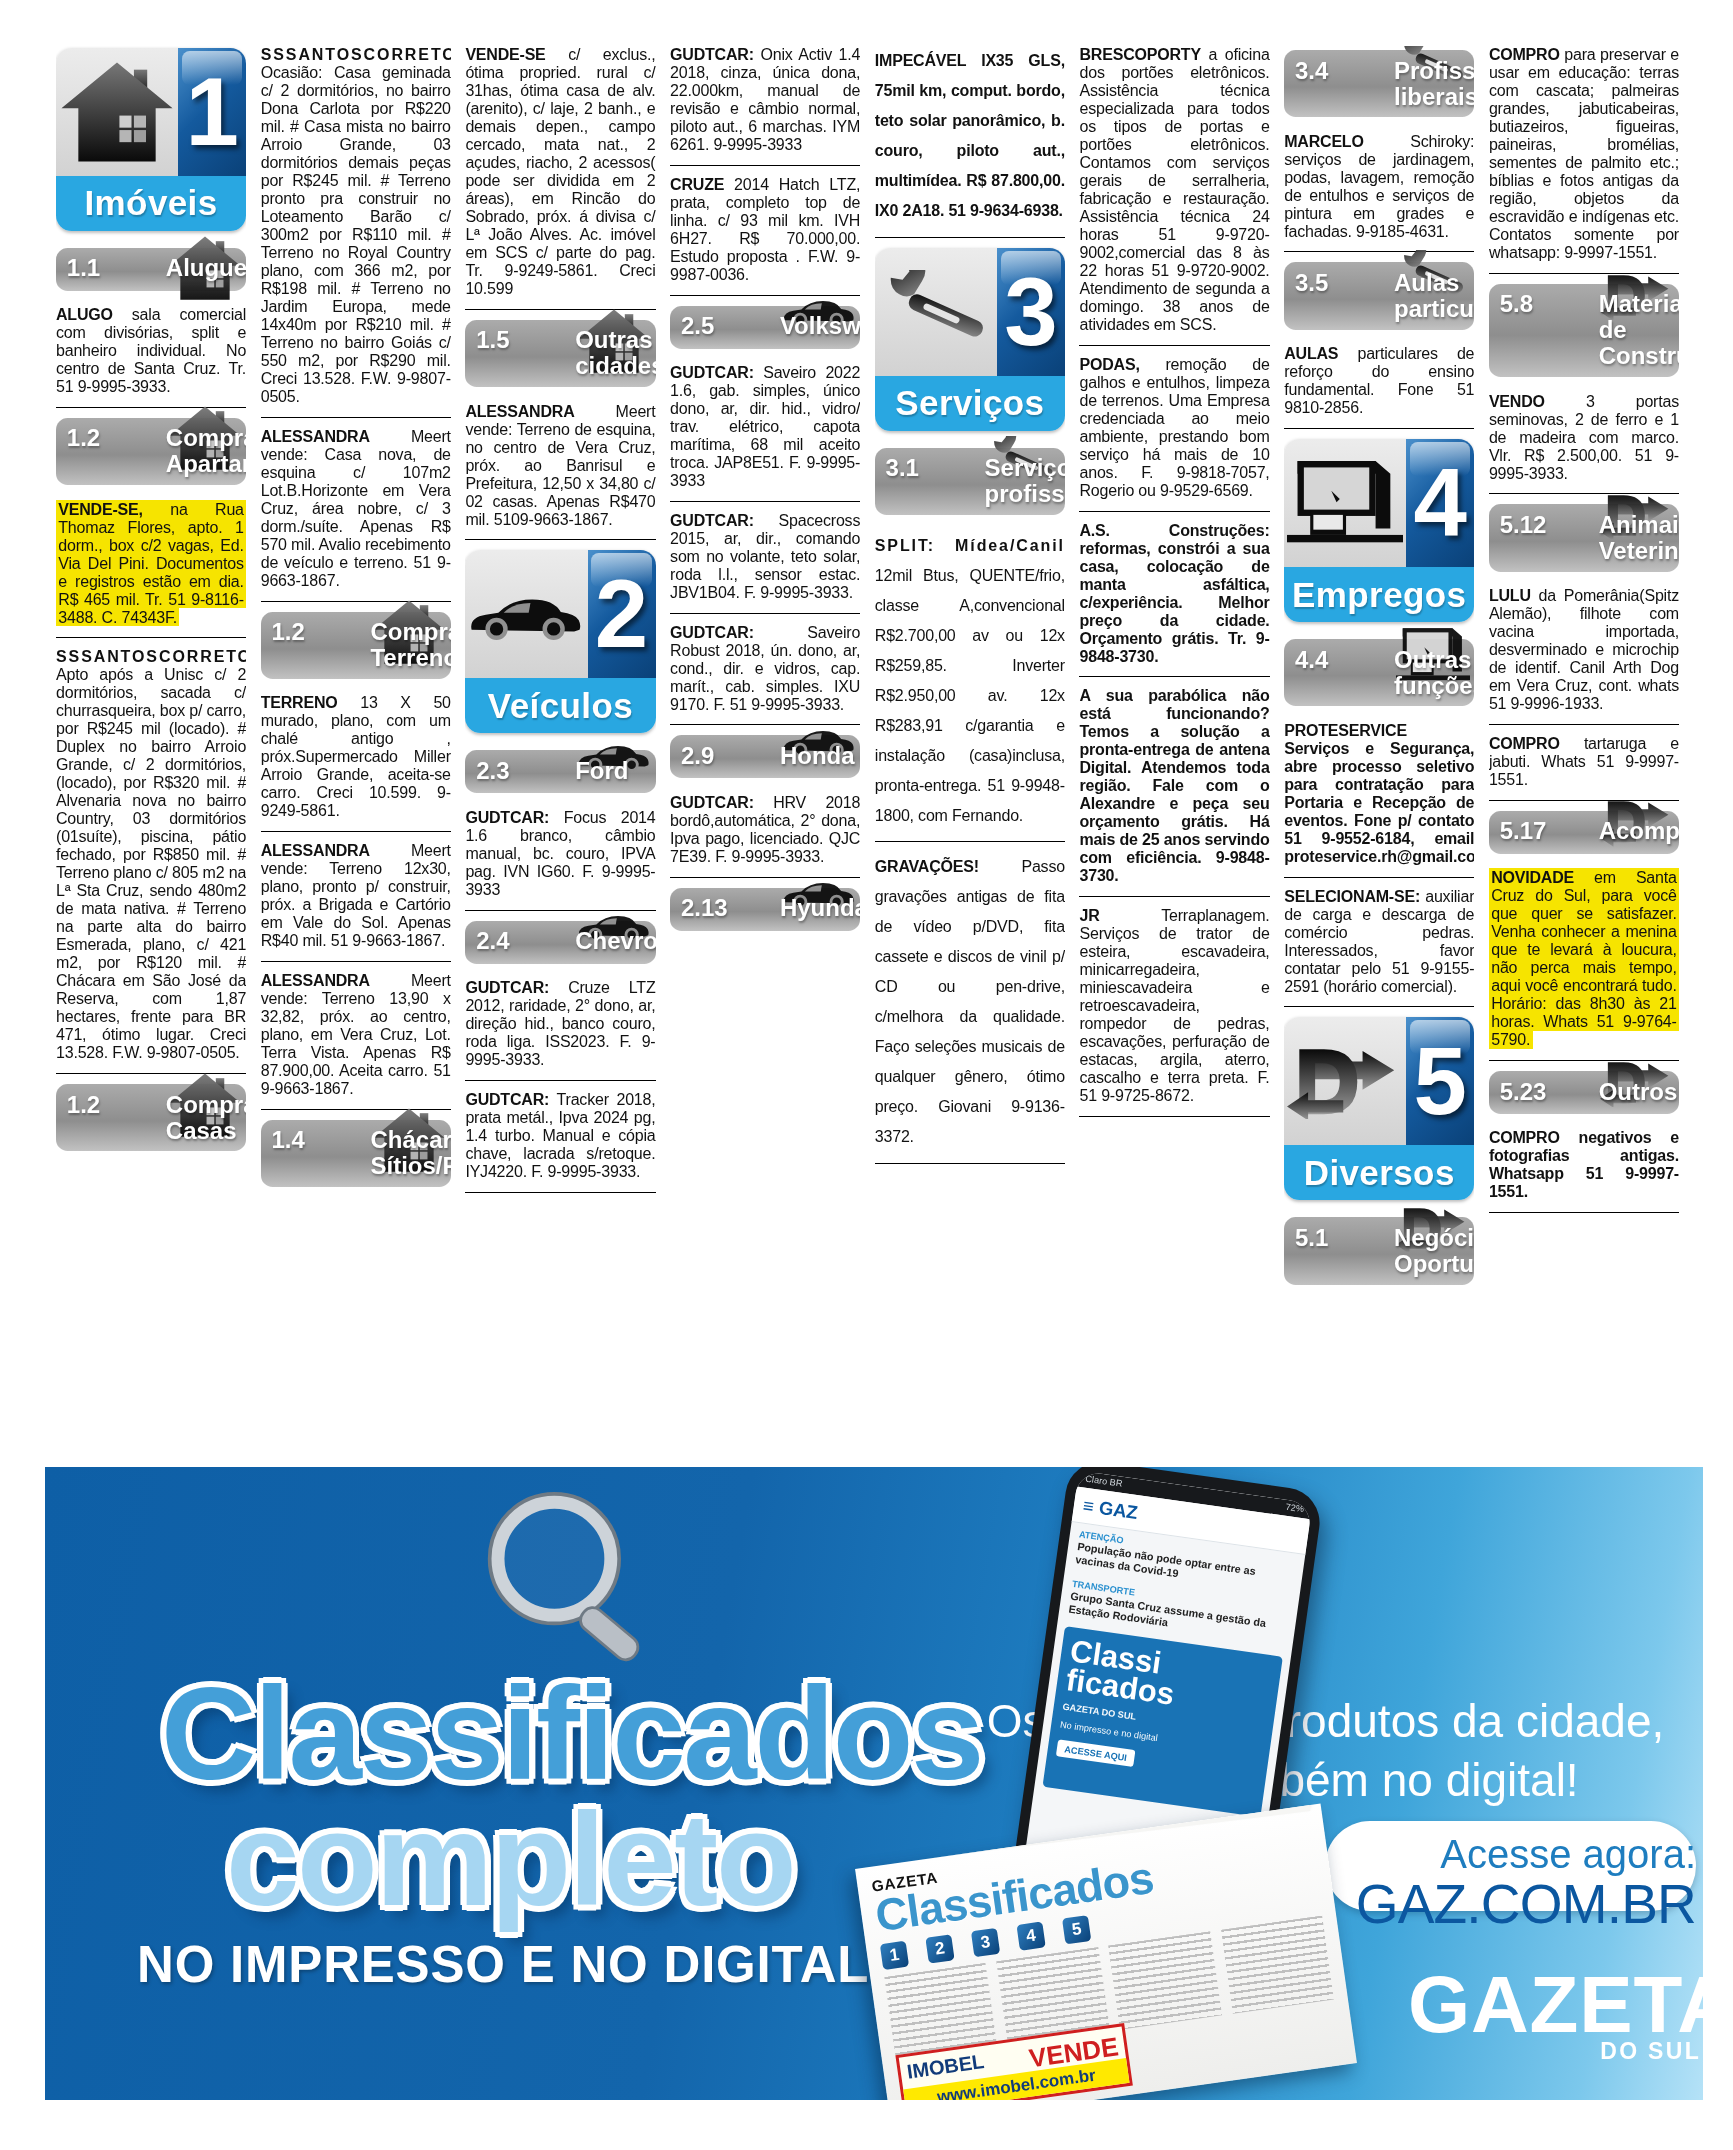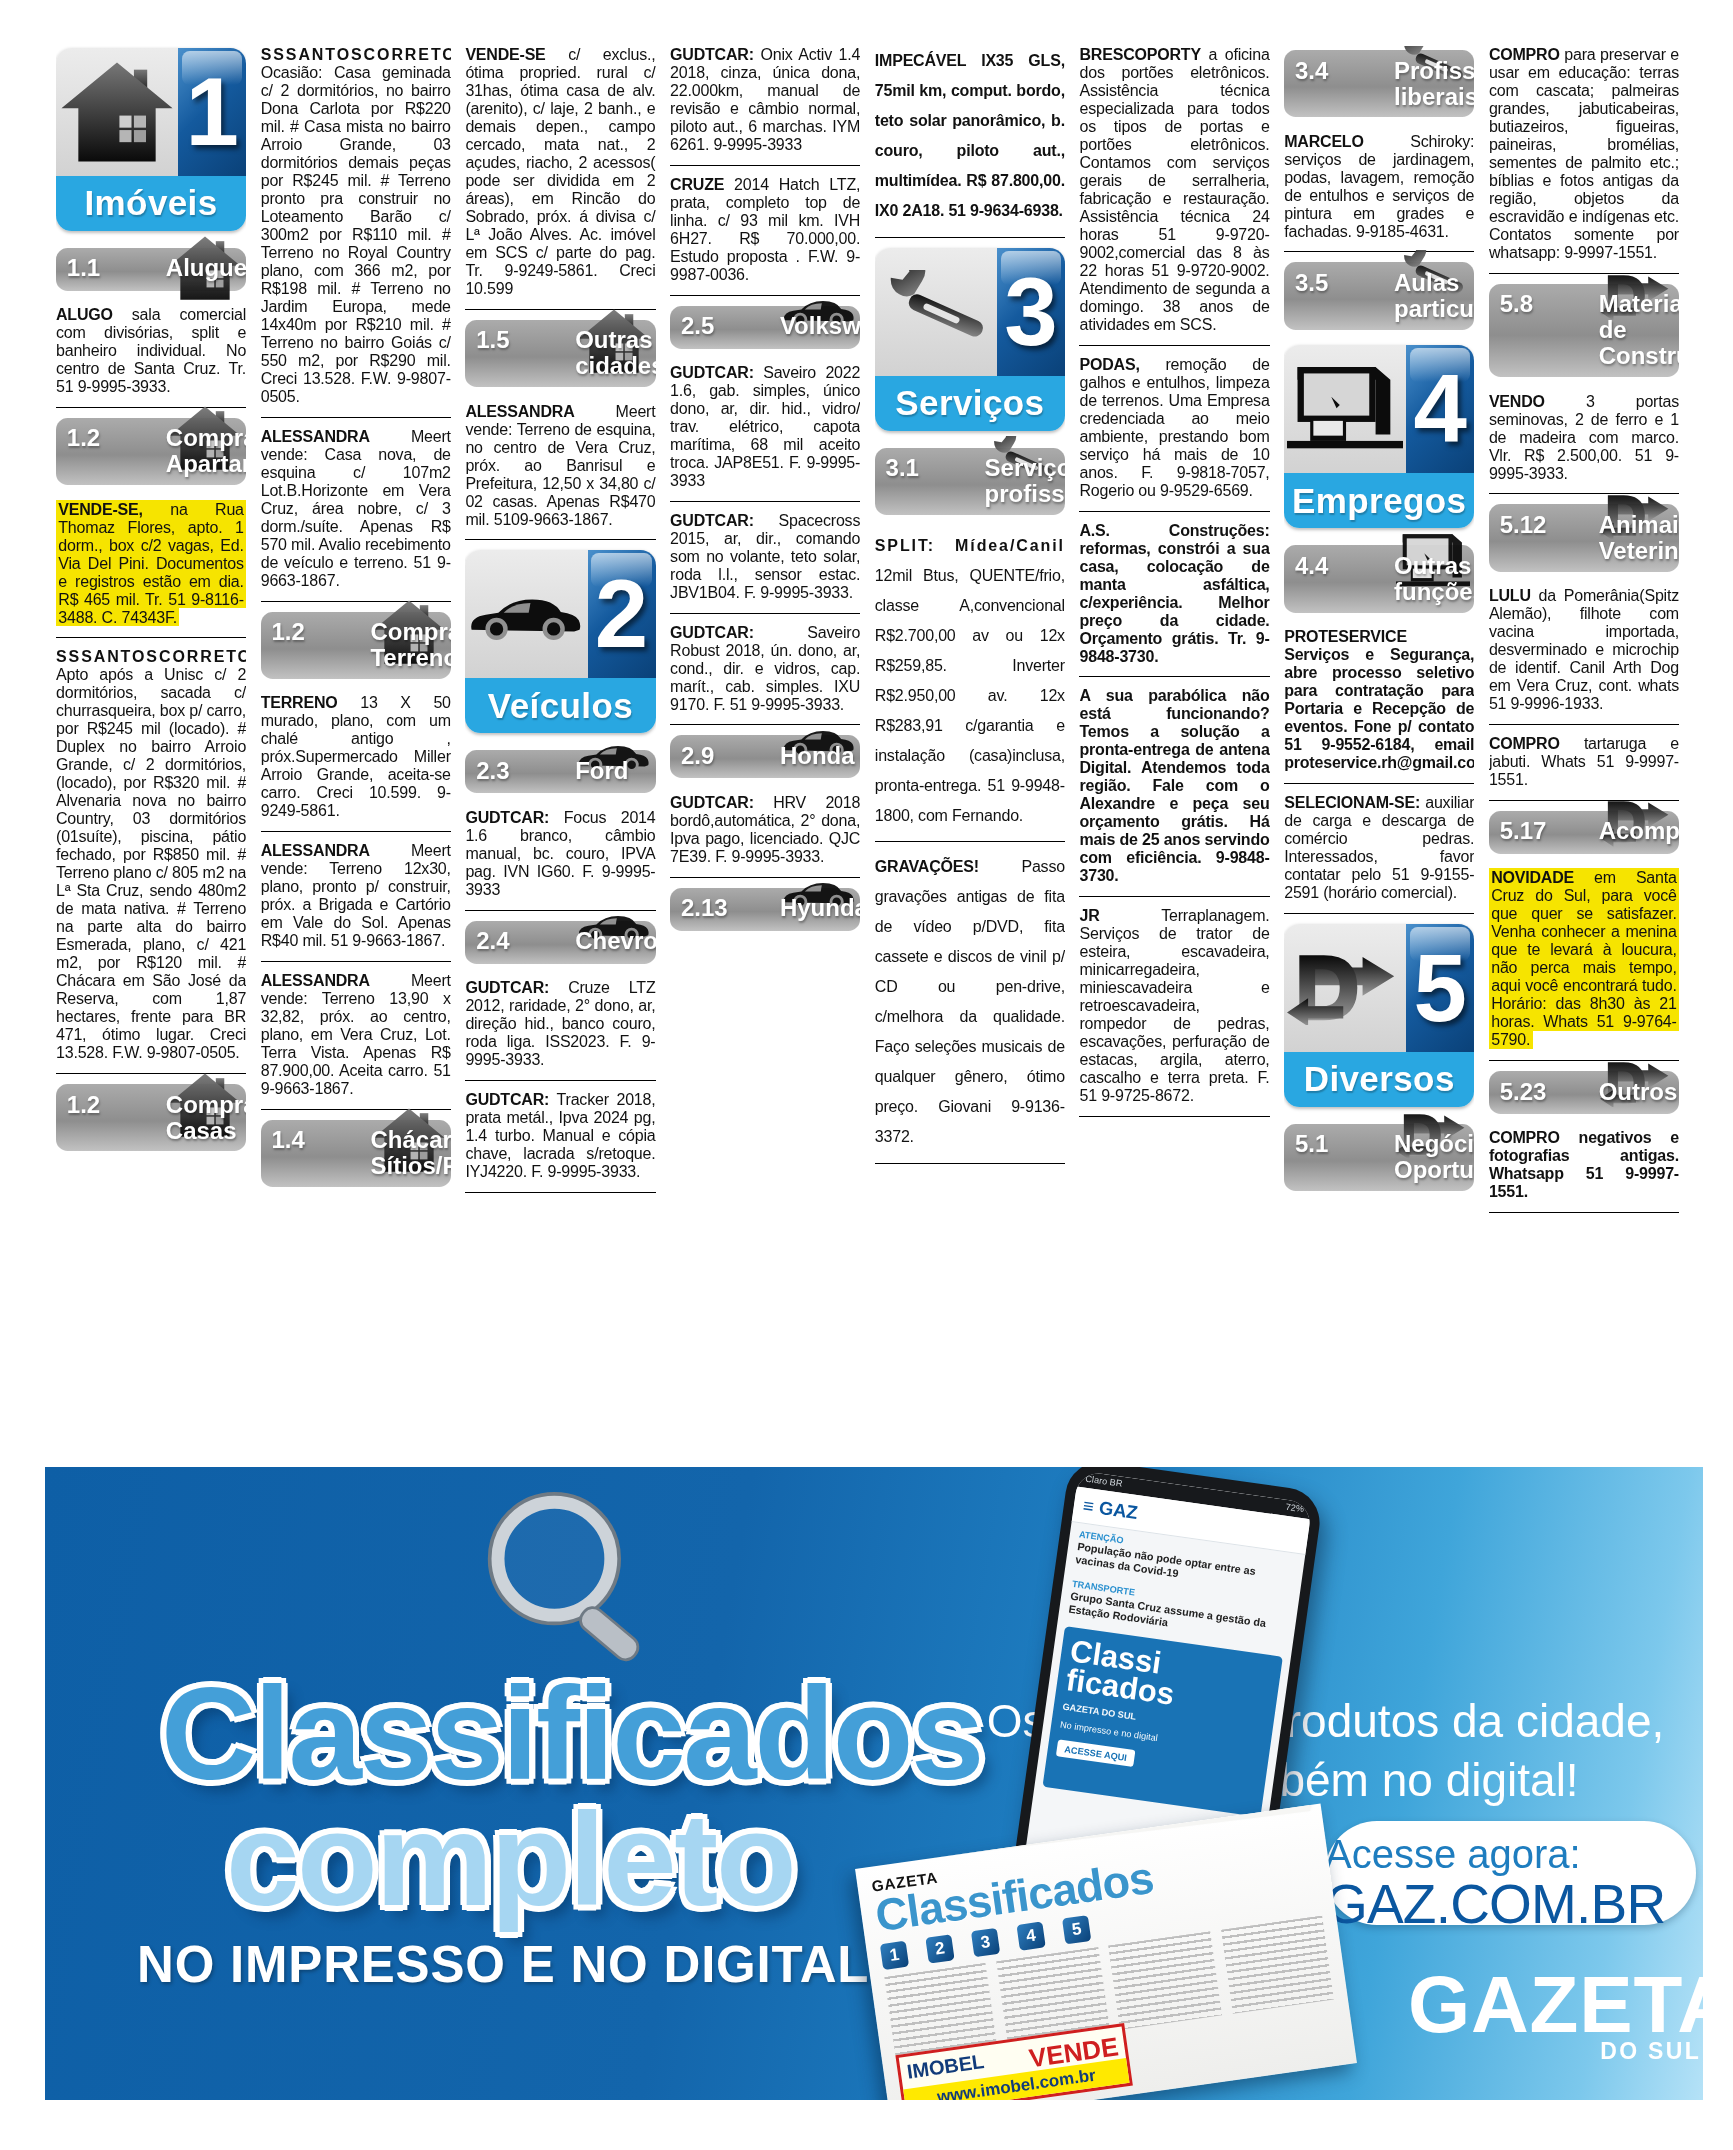--- a/index.html
+++ b/index.html
@@ -67,22 +67,22 @@
     text-shadow:-4.6px -4.6px 0 #fff,4.6px -4.6px 0 #fff,-4.6px 4.6px 0 #fff,4.6px 4.6px 0 #fff,
                 -6.2px 0 0 #fff,6.2px 0 0 #fff,0 -6.2px 0 #fff,0 6.2px 0 #fff,
                 9.2px 10.8px 12.3px rgba(3,40,80,.45); }
   .word1 { left:116px; top:191px; font-size:132px; color:#449fd8; }
   .word2 { left:181px; top:317px; font-size:132px; color:#a6d6f2; }
   .magnifier { position:absolute; left:428px; top:14px; width:185px; height:185px; }
   .tagline { position:absolute; left:92px; top:468px; color:#fff; font-weight:bold;
              font-size:51px; letter-spacing:0.8px; text-shadow:1.5px 2.3px 3.9px rgba(0,0,0,.3); }
   .headline { position:absolute; left:909px; top:225px; width:743px; text-align:center;
               color:#fff; font-size:46px; line-height:59px; font-weight:normal; }
-  .cta-pill { position:absolute; left:1280px; top:354px; width:371px; height:104px;
-              background:#fff; border-radius:58px; text-align:left; padding-top:10.8px;
+  .cta-pill { position:absolute; left:1280px; top:354px; width:371px; height:90px;
+              background:#fff; border-radius:58px; text-align:right; padding-top:10.8px;
               box-shadow:0 3.1px 7.7px rgba(0,30,60,.25); cursor:pointer; }
   .cta-label { color:#1e7dbf; font-size:40px; line-height:45px; }
   .cta-url { color:#0b57a0; font-size:55px; line-height:55px; font-weight:normal; letter-spacing:-0.8px; }
   .gaz-logo { position:absolute; left:1363px; top:499px; width:293px; text-align:center; color:#fff; }
   .gaz-logo .gz { font-size:80px; font-weight:bold; letter-spacing:0.8px; line-height:77px; }
   .gaz-logo .ds { font-size:23px; font-weight:bold; letter-spacing:2.3px; text-align:right; margin-top:-4.6px; }
   
   .phone { position:absolute; left:994px; top:6.2px; width:256px; height:436px;
            background:#17191c; border-radius:35px; padding:12.3px 10px;
            transform:rotate(8deg); box-shadow:7.7px 10.8px 21.6px rgba(0,20,45,.45); }
@@ -455,20 +455,21 @@
               </linearGradient>
             </defs>
             <g transform="rotate(24 60 43)">
               <path d="M34 20 q2 -14 -10 -18 q-10 -3 -18 5 l12 9 -3 11 -12 3 q4 11 15 12 q9 1 14 -6 z" fill="url(#gwr)"></path>
               <rect x="30" y="34" width="82" height="17" rx="8" fill="url(#gwr)"></rect>
               <rect x="46" y="39" width="40" height="7" rx="3.5" fill="#e4e4e4"></rect>
             </g>
           </svg>
         </span>
       </div>
+      <div class="ad"><span class="adtext"><span class="lead">AULAS</span> particulares de reforço do ensino fundamental. Fone 51 9810-2856.</span></div>
       <div class="sec">
         <div class="sec-top">
           <div class="sec-iconbox">
             <svg viewBox="0 0 110 84">
               <path d="M10 2 h74 l14 12 v52 h-14 V14 H10 Z" fill="#0c0c0c"></path>
               <rect x="10" y="2" width="74" height="52" fill="#0c0c0c"></rect>
               <rect x="16" y="8" width="62" height="40" fill="#d6d6d6"></rect>
               <path d="M42 30 l8 8 -3 3 z" fill="#0c0c0c"></path>
               <rect x="22" y="50" width="34" height="22" fill="#0c0c0c"></rect>
               <rect x="25" y="53" width="28" height="14" fill="#e9e9e9"></rect>

